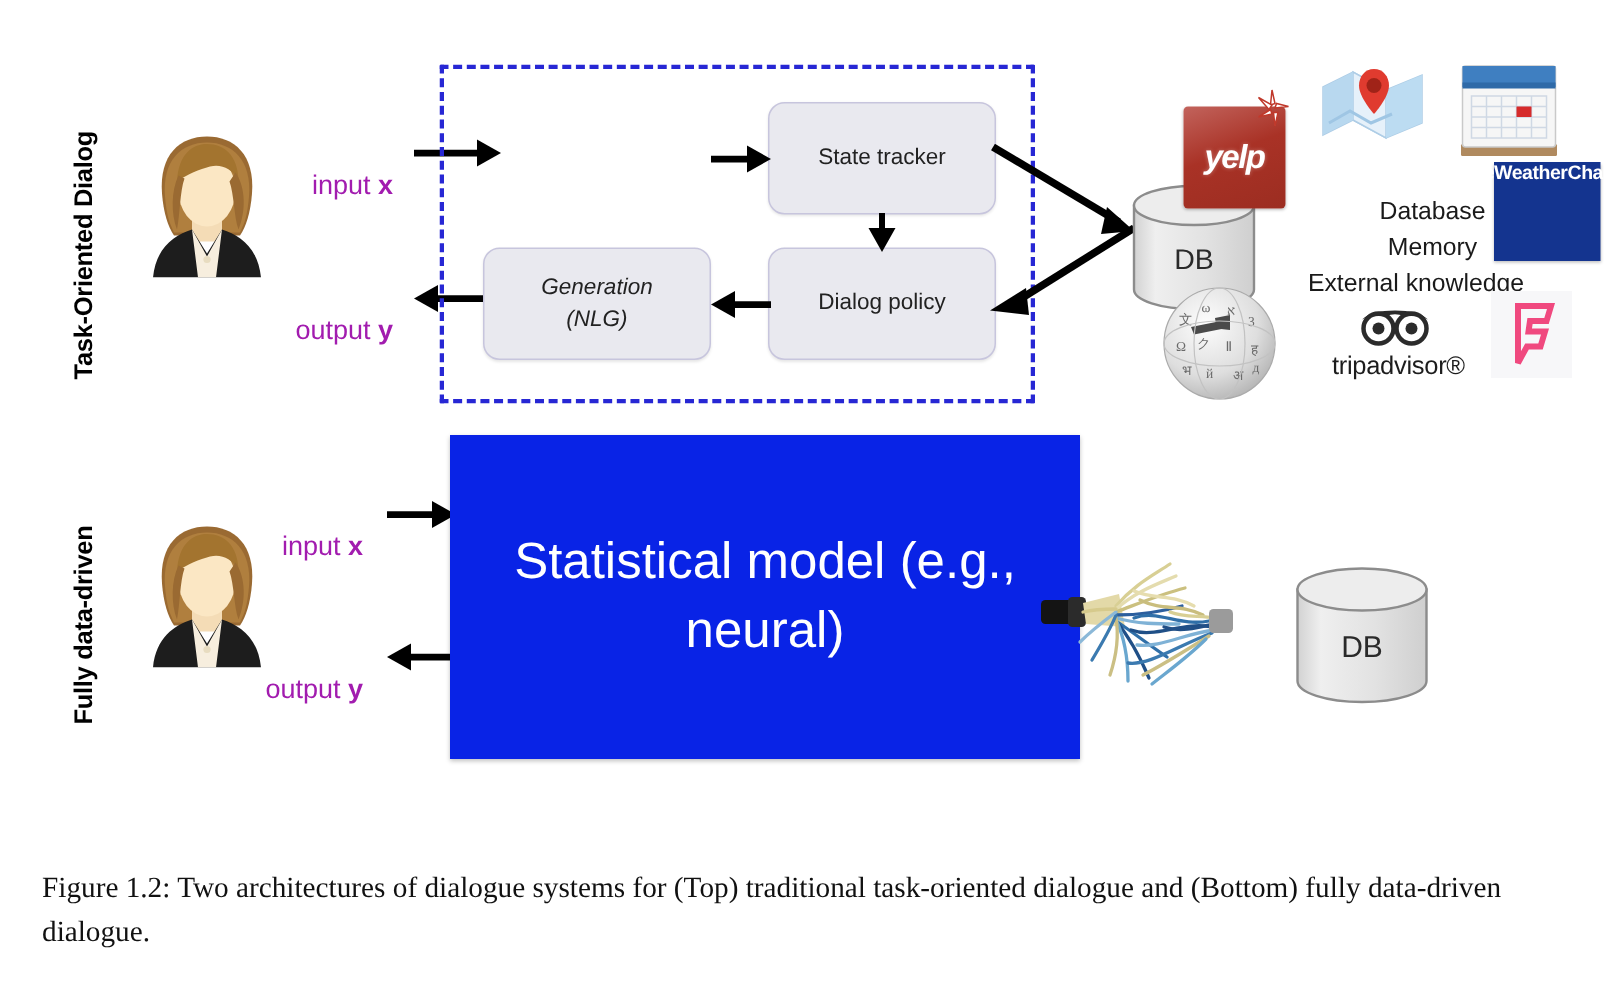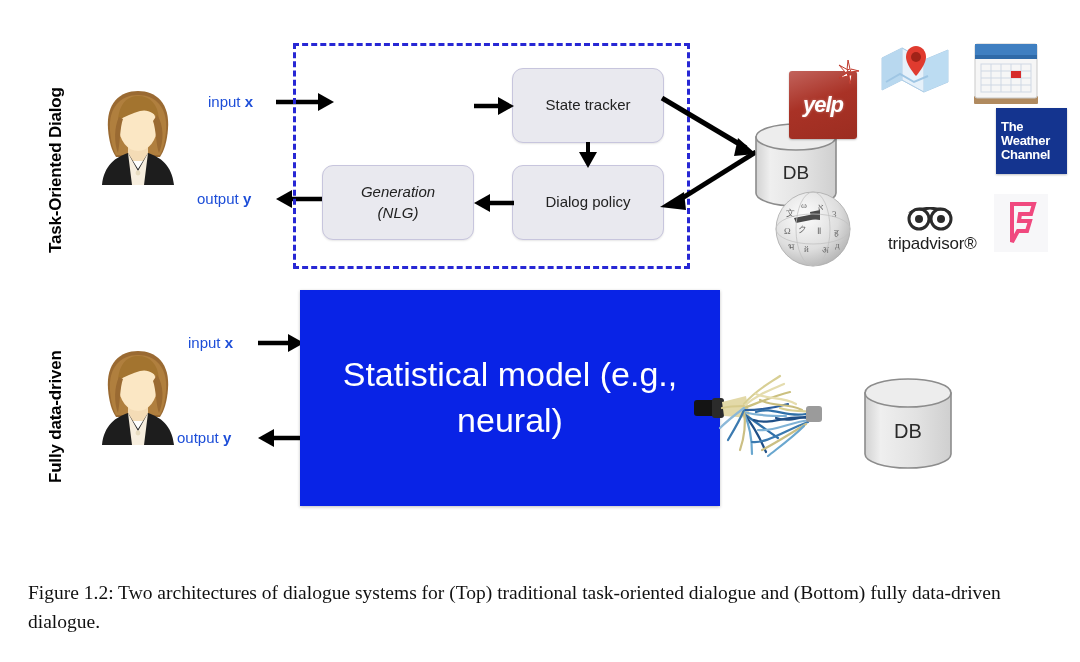--- a/index.html
+++ b/index.html
@@ -29,23 +29,24 @@
     font-size: 17px;
     color: #000;
     white-space: nowrap;
     transform-origin: 0 0;
     letter-spacing: -0.2px;
   }
 
   
   .io-label {
     position: absolute;
-    font-size: 15px;
-    color: #1d4ed8;
+    font-size: 18px;
+    color: #a21caf;
     white-space: nowrap;
+    margin-top: 20px;
   }
   .io-label b { font-weight: bold; }
 
   
   .dashed-box {
     position: absolute;
     border: 3px dashed #2727d4;
     box-sizing: border-box;
     border-radius: 1px;
   }
@@ -103,21 +104,21 @@
     margin-top: 29px;
   }
   .yelp-word {
     color:#fff; font-weight:bold; font-style:italic;
     font-size:22px; letter-spacing:-1px;
     text-shadow: 0 0 3px rgba(255,255,255,.35);
   }
 
   .twc-tile {
     background:#14348f;
-    display:flex; flex-direction:column;
+    display:flex; 
     align-items:flex-start; justify-content:center;
     padding-left:5px;
     box-shadow: 0 1px 2px rgba(0,0,0,.25);
   }
   .twc-tile i {
     color:#fff; font-style:normal; font-weight:bold;
     font-size:13px; line-height:1.06; letter-spacing:-0.3px;
   }
 
   .fsq-tile {
@@ -288,20 +289,25 @@
     </g>
     <rect x="41" y="31" width="10" height="7" fill="#d62b2b"></rect>
   </svg>
 
   <div class="logo twc-tile" style="left:996px; top:108px; width:66px; height:66px;">
     <i>The</i>
     <i>Weather</i>
     <i>Channel</i>
   </div>
 
+  <div class="ks-text" style="left:880px; top:130px; width:150px;">
+    <div>Database</div>
+    <div>Memory</div>
+    <div style="margin-left:-22px;">External knowledge</div>
+  </div>
 
   <svg class="logo" style="left:774px; top:190px;" width="78" height="78" viewBox="0 0 78 78">
     <defs>
       <radialGradient id="wikiG" cx="38%" cy="32%" r="72%">
         <stop offset="0%" stop-color="#fdfdfd"></stop>
         <stop offset="65%" stop-color="#dedede"></stop>
         <stop offset="100%" stop-color="#b6b6b6"></stop>
       </radialGradient>
     </defs>
     <circle cx="39" cy="39" r="37" fill="url(#wikiG)" stroke="#aaaaaa" stroke-width="0.8"></circle>

